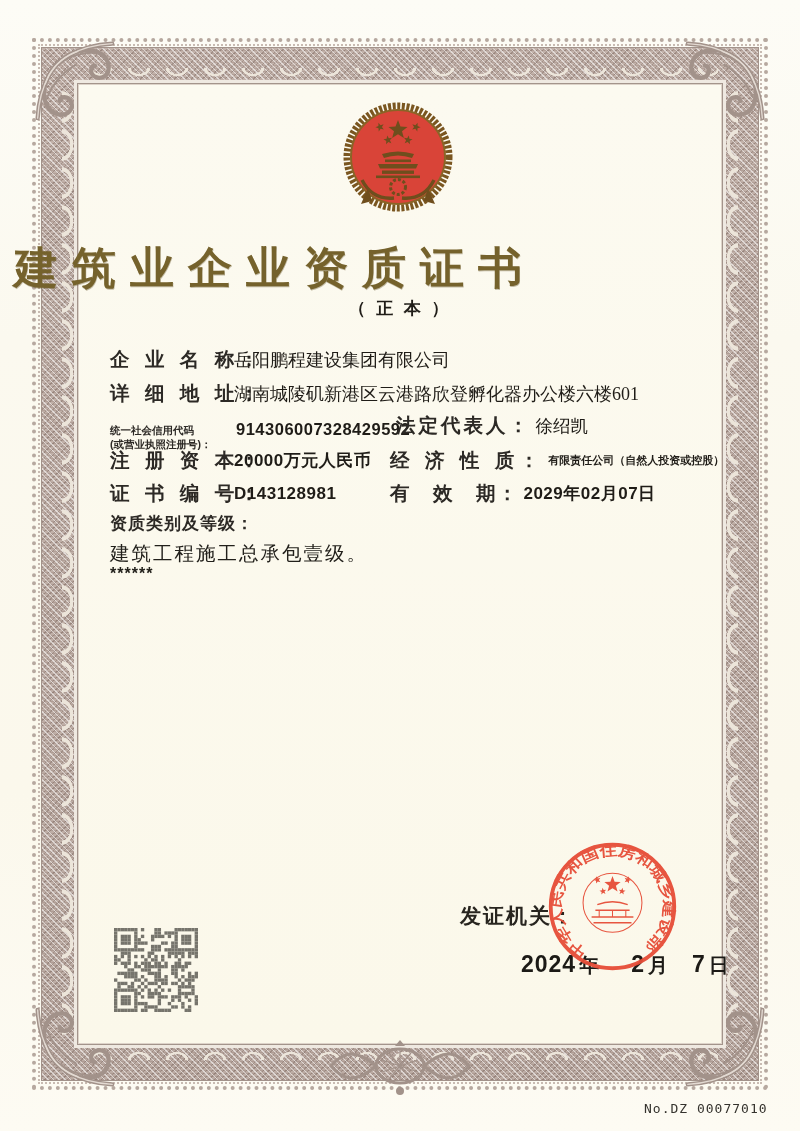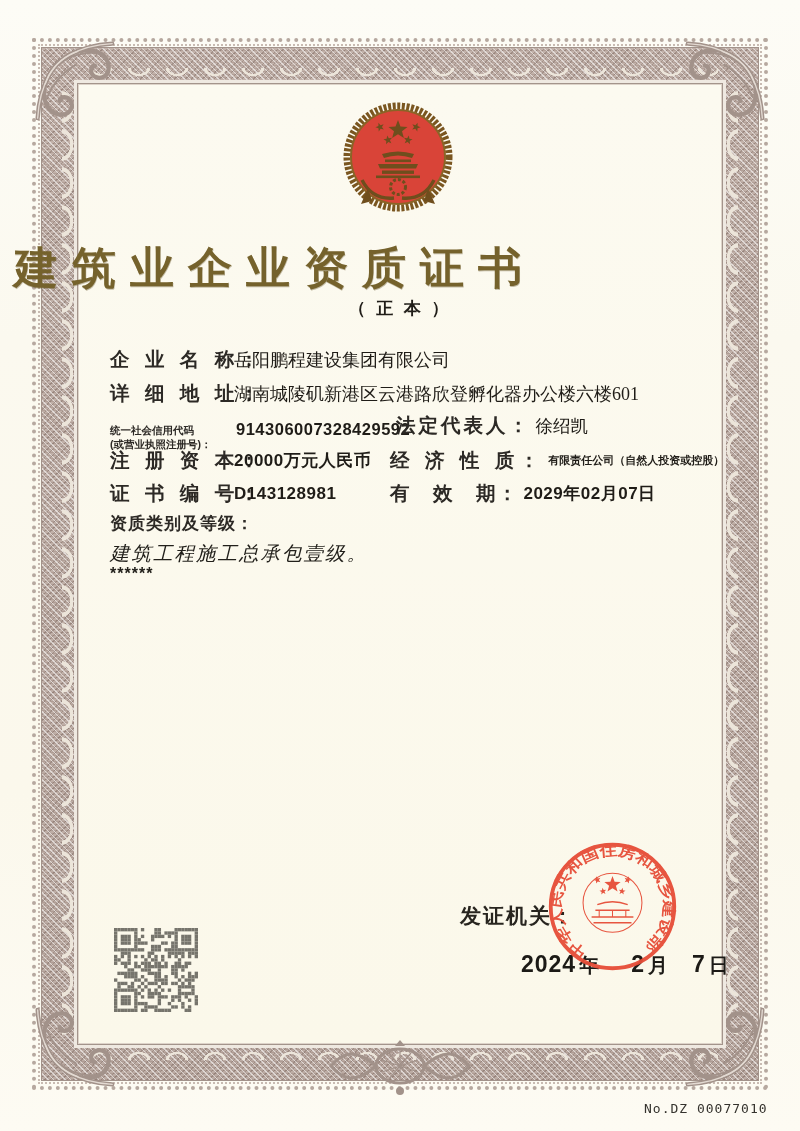--- a/index.html
+++ b/index.html
@@ -75,21 +75,21 @@
   }
 
   .row { position:absolute; left:110px; white-space:nowrap; z-index:4; color:#1f1c17; }
   .lbl { display:inline-block; font-weight:bold; font-size:19.5px; color:#2c2925; letter-spacing:5px; vertical-align:middle; }
   .lbl-w { width:124px; }
   .val { font-size:18px; font-family:Liberation Serif, serif; vertical-align:middle; }
   .val-num { font-size:16.5px; font-weight:bold; letter-spacing:0.5px; vertical-align:middle; }
   .col2 { position:absolute; left:280px; top:0; white-space:nowrap; }
   .lbl-sm { display:inline-block; width:126px; font-size:10.5px; font-weight:bold; line-height:1.3; letter-spacing:0; color:#2c2925; vertical-align:middle;margin-top:16px; }
   .val-sm { font-size:11px; font-weight:600; font-family:"Liberation Serif", serif; vertical-align:middle; }
-  .kai { font-family:"Liberation Serif", serif; font-size:19.5px; letter-spacing:2px; color:#22201b;font-style:italic; }
+  .kai { font-family:"Liberation Serif", serif; font-size:19.5px; letter-spacing:2px; color:#22201b; }
   .stars { font-weight:bold; font-size:16px; letter-spacing:1px; color:#22201b; }
 
   .authority { position:absolute; left:460px; top:902px; font-size:21px; font-weight:bold; letter-spacing:2px; color:#28251f; z-index:4; }
   .seal { position:absolute; left:546px; top:840px; width:133px; height:133px; z-index:6; opacity:.95; }
   .date-line { position:absolute; left:497px; top:951px; z-index:4; color:#1c1a16; font-weight:bold; white-space:nowrap; }
   .d-num { font-size:23px; letter-spacing:1px;margin-left:24px; }
   .d-unit { font-size:20px; margin-left:3px; }
   .d-month { margin-left:32px; } .d-day { margin-left:24px; }
   .made-by { position:absolute; left:428px; top:999px; width:258px; text-align:center; font-size:15.5px; font-weight:bold; letter-spacing:0.5px; color:#1f1c17; z-index:4; }
 

